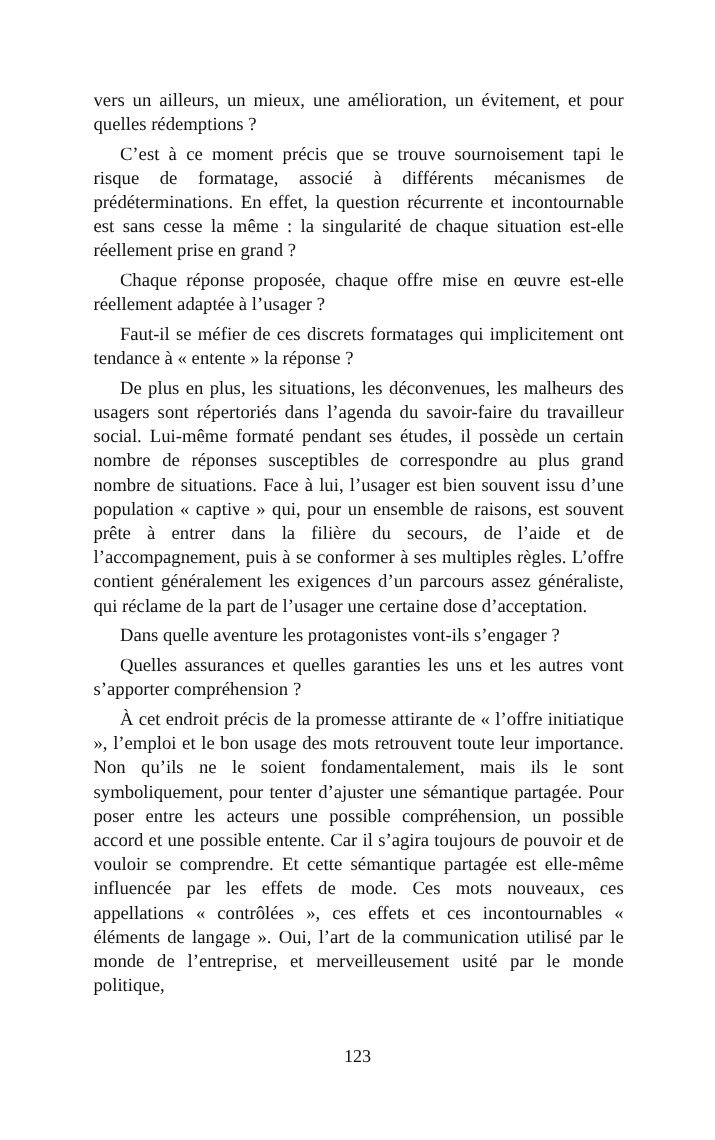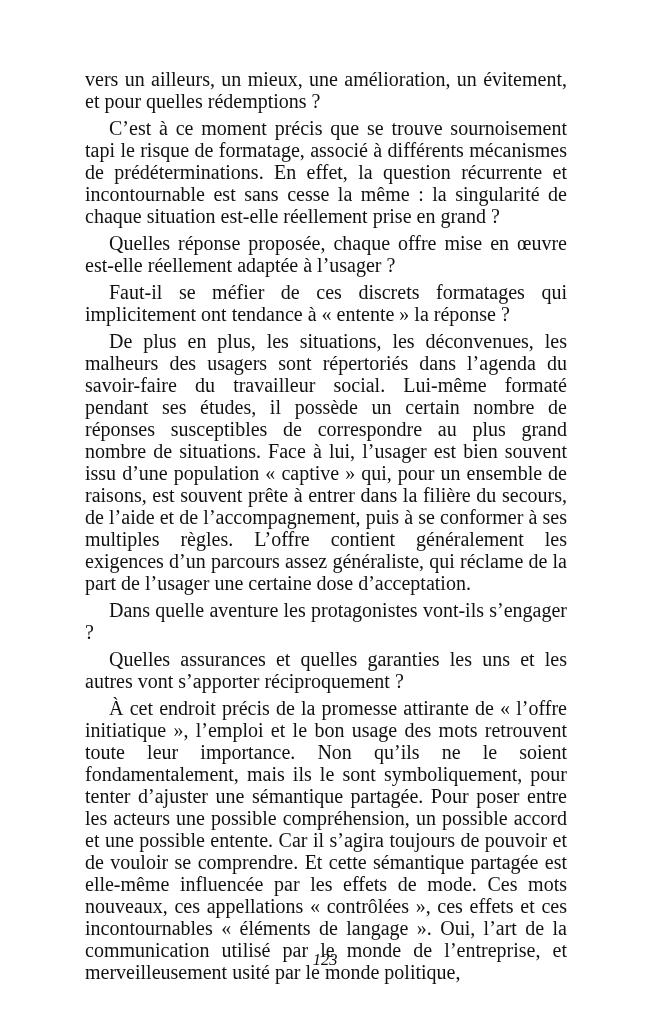--- a/index.html
+++ b/index.html
@@ -12,24 +12,24 @@
     width: 650px;
     height: 1036px;
     background: #ffffff;
     box-sizing: border-box;
     overflow: hidden;
     font-family: "Liberation Serif", "DejaVu Serif", serif;
     color: #111111;
   }
   .text-column {
     position: absolute;
-    top: 68px;
+    top: 80px;
     left: 85px;
     width: 482px;
-    font-size: 20px;
+    font-size: 17px;
     line-height: 22px;
     text-align: justify;
     text-justify: inter-word;
   }
   .text-column p {
     margin: 0;
     padding: 0;
     margin-top: 5px;
     text-indent: 24px;
   }
@@ -38,31 +38,30 @@
     text-indent: 0;
   }
   .page-number {
     position: absolute;
     bottom: 66px;
     left: 0;
     width: 100%;
     text-align: center;
     font-size: 16.5px;
     color: #111111;
-    font-style: italic;
   }
 </style>
 </head>
 <body>
 
 <div class="book-page">
   <div class="text-column">
     <p class="continuation">vers un ailleurs, un mieux, une amélioration, un évitement, et pour quelles rédemptions ?</p>
     <p>C’est à ce moment précis que se trouve sournoisement tapi le risque de formatage, associé à différents mécanismes de prédéterminations. En effet, la question récurrente et incontournable est sans cesse la même : la singularité de chaque situation est-elle réellement prise en grand ?</p>
-    <p>Quelles réponse proposée, chaque offre mise en œuvre est-elle réellement adaptée à l’usager ?</p>
+    <p>Chaque réponse proposée, chaque offre mise en œuvre est-elle réellement adaptée à l’usager ?</p>
     <p>Faut-il se méfier de ces discrets formatages qui implicitement ont tendance à « entente » la réponse ?</p>
     <p>De plus en plus, les situations, les déconvenues, les malheurs des usagers sont répertoriés dans l’agenda du savoir-faire du travailleur social. Lui-même formaté pendant ses études, il possède un certain nombre de réponses susceptibles de correspondre au plus grand nombre de situations. Face à lui, l’usager est bien souvent issu d’une population « captive » qui, pour un ensemble de raisons, est souvent prête à entrer dans la filière du secours, de l’aide et de l’accompagnement, puis à se conformer à ses multiples règles. L’offre contient généralement les exigences d’un parcours assez généraliste, qui réclame de la part de l’usager une certaine dose d’acceptation.</p>
     <p>Dans quelle aventure les protagonistes vont-ils s’engager ?</p>
-    <p>Quelles assurances et quelles garanties les uns et les autres vont s’apporter réciproquement ?</p>
+    <p>Quelles assurances et quelles garanties les uns et les autres vont s’apporter compréhension ?</p>
     <p>À cet endroit précis de la promesse attirante de « l’offre initiatique », l’emploi et le bon usage des mots retrouvent toute leur importance. Non qu’ils ne le soient fondamentalement, mais ils le sont symboliquement, pour tenter d’ajuster une sémantique partagée. Pour poser entre les acteurs une possible compréhension, un possible accord et une possible entente. Car il s’agira toujours de pouvoir et de vouloir se comprendre. Et cette sémantique partagée est elle-même influencée par les effets de mode. Ces mots nouveaux, ces appellations « contrôlées », ces effets et ces incontournables « éléments de langage ». Oui, l’art de la communication utilisé par le monde de l’entreprise, et merveilleusement usité par le monde politique,</p>
   </div>
   <div class="page-number">123</div>
 </div>
 
 </body></html>

